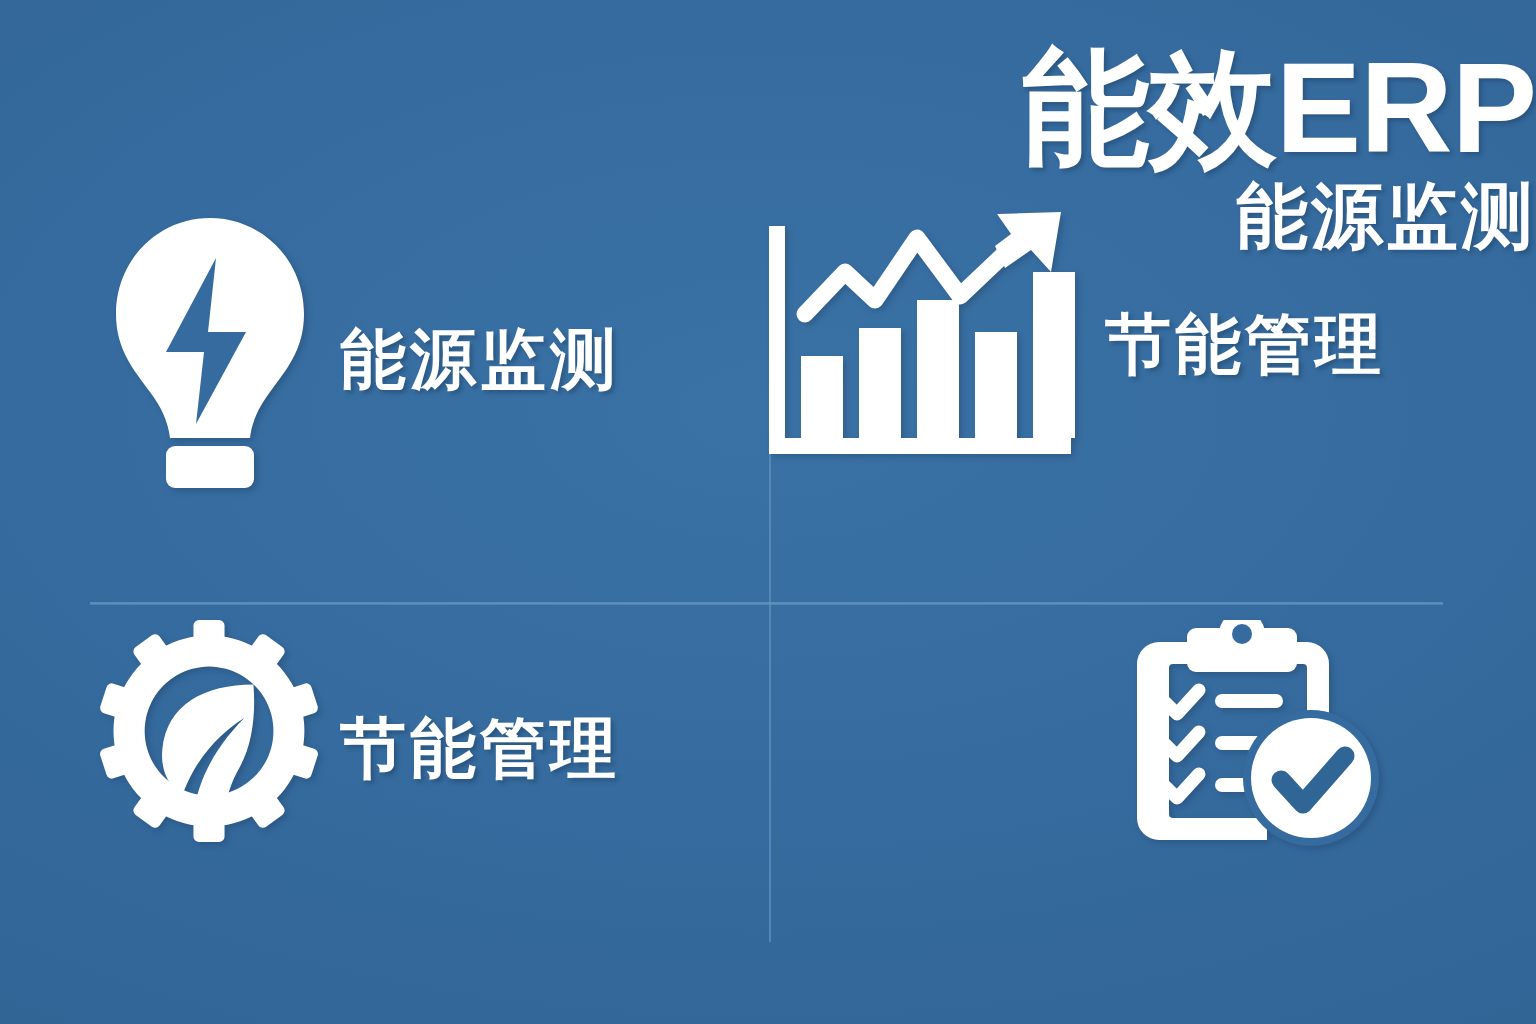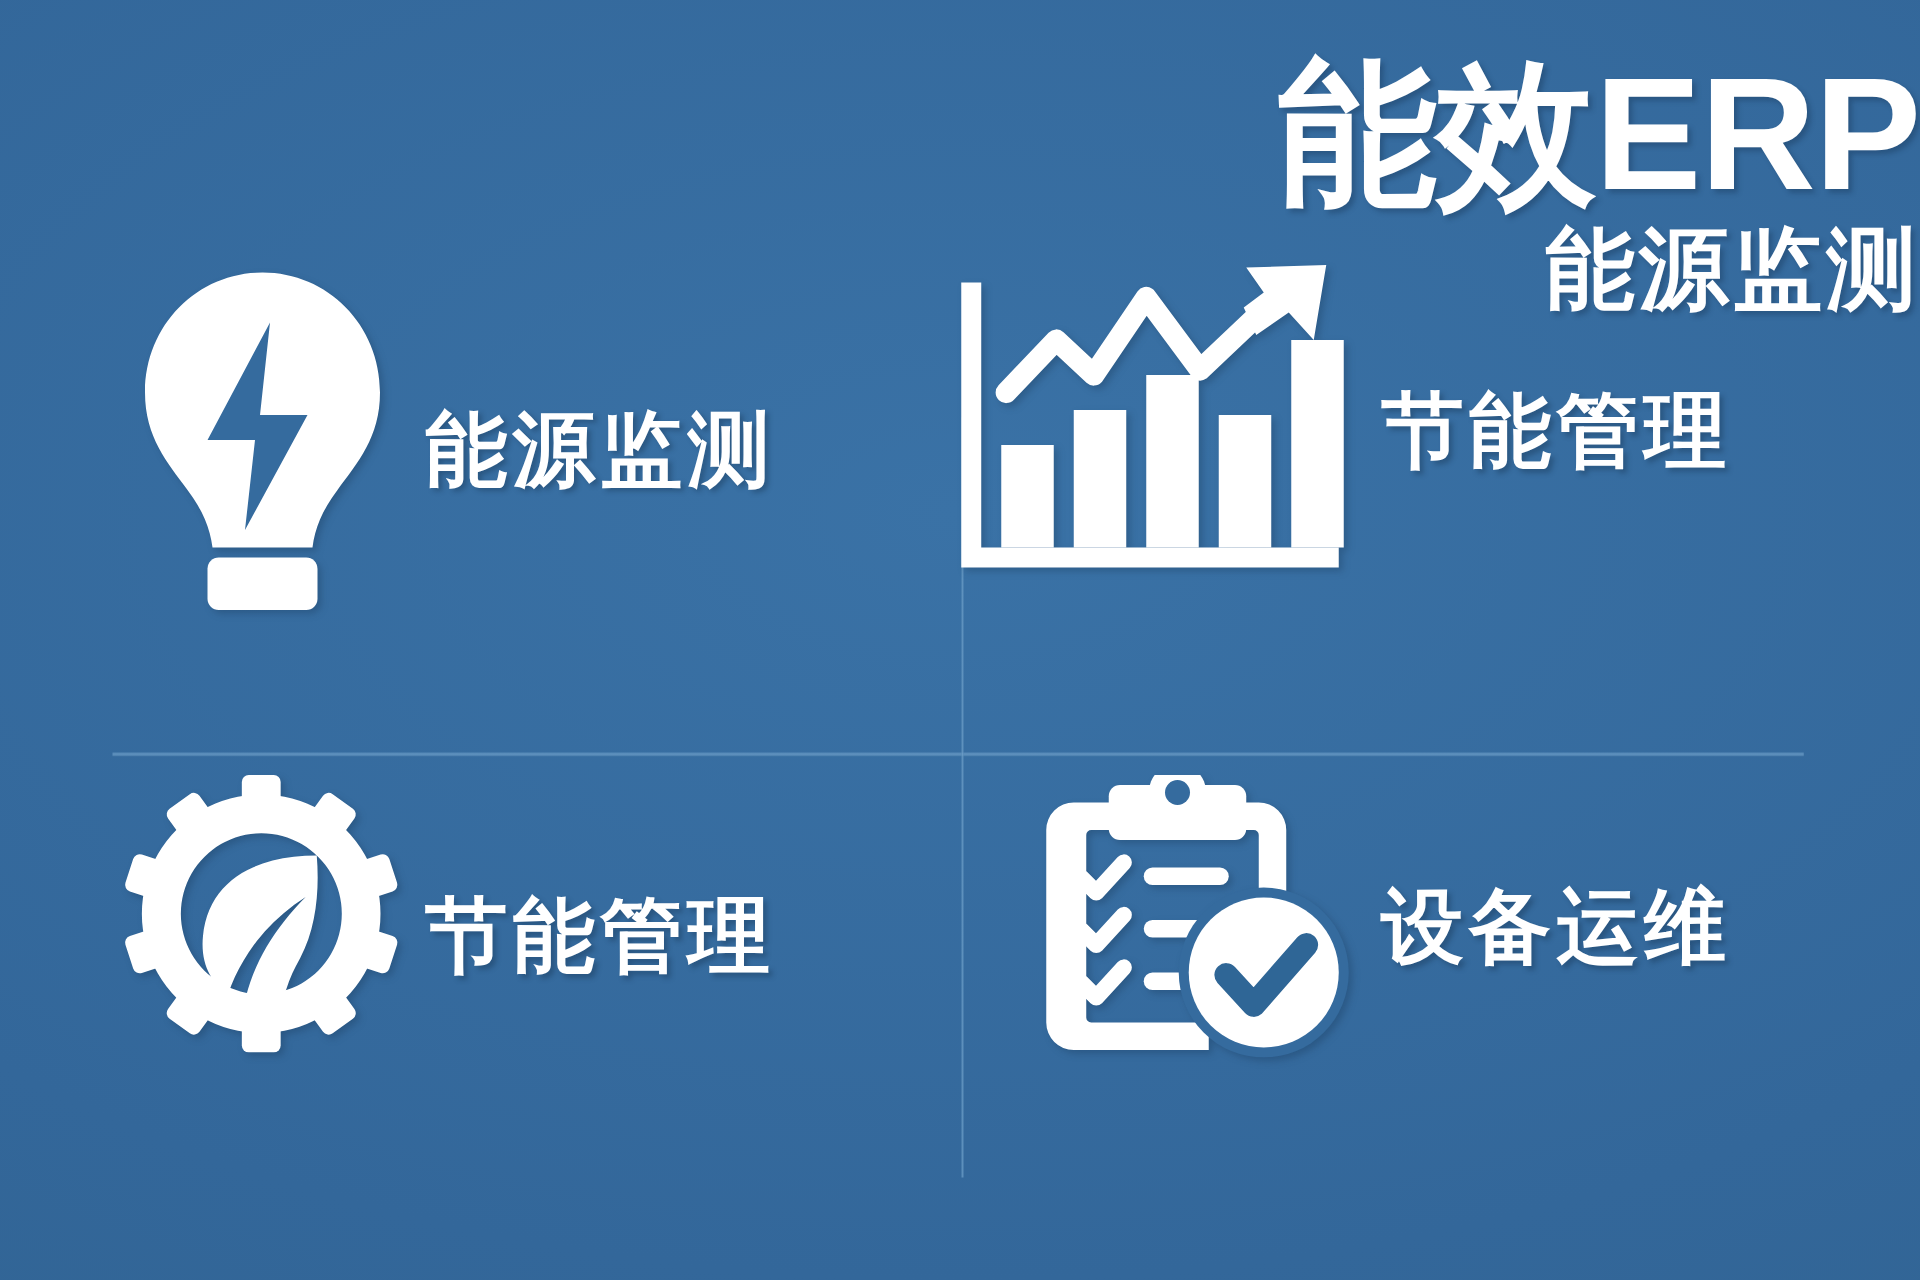--- a/index.html
+++ b/index.html
@@ -214,16 +214,15 @@
         </g>
         <rect fill="#ffffff" x="100" y="74" width="68" height="14" rx="7"></rect>
         <rect fill="#ffffff" x="100" y="116" width="62" height="14" rx="7"></rect>
         <rect fill="#ffffff" x="100" y="158" width="48" height="14" rx="7"></rect>
 
         <circle fill="#356b9e" cx="196" cy="158" r="68"></circle>
         <circle fill="#ffffff" cx="196" cy="158" r="60"></circle>
         <polyline fill="none" stroke="#2f6696" stroke-width="19" stroke-linecap="round" stroke-linejoin="round" points="166,160 188,184 230,136"></polyline>
       </svg>
     </span>
-    <div class="quad-label">设备运维</div>
   </div>
 
 </div>
 
 </body></html>

